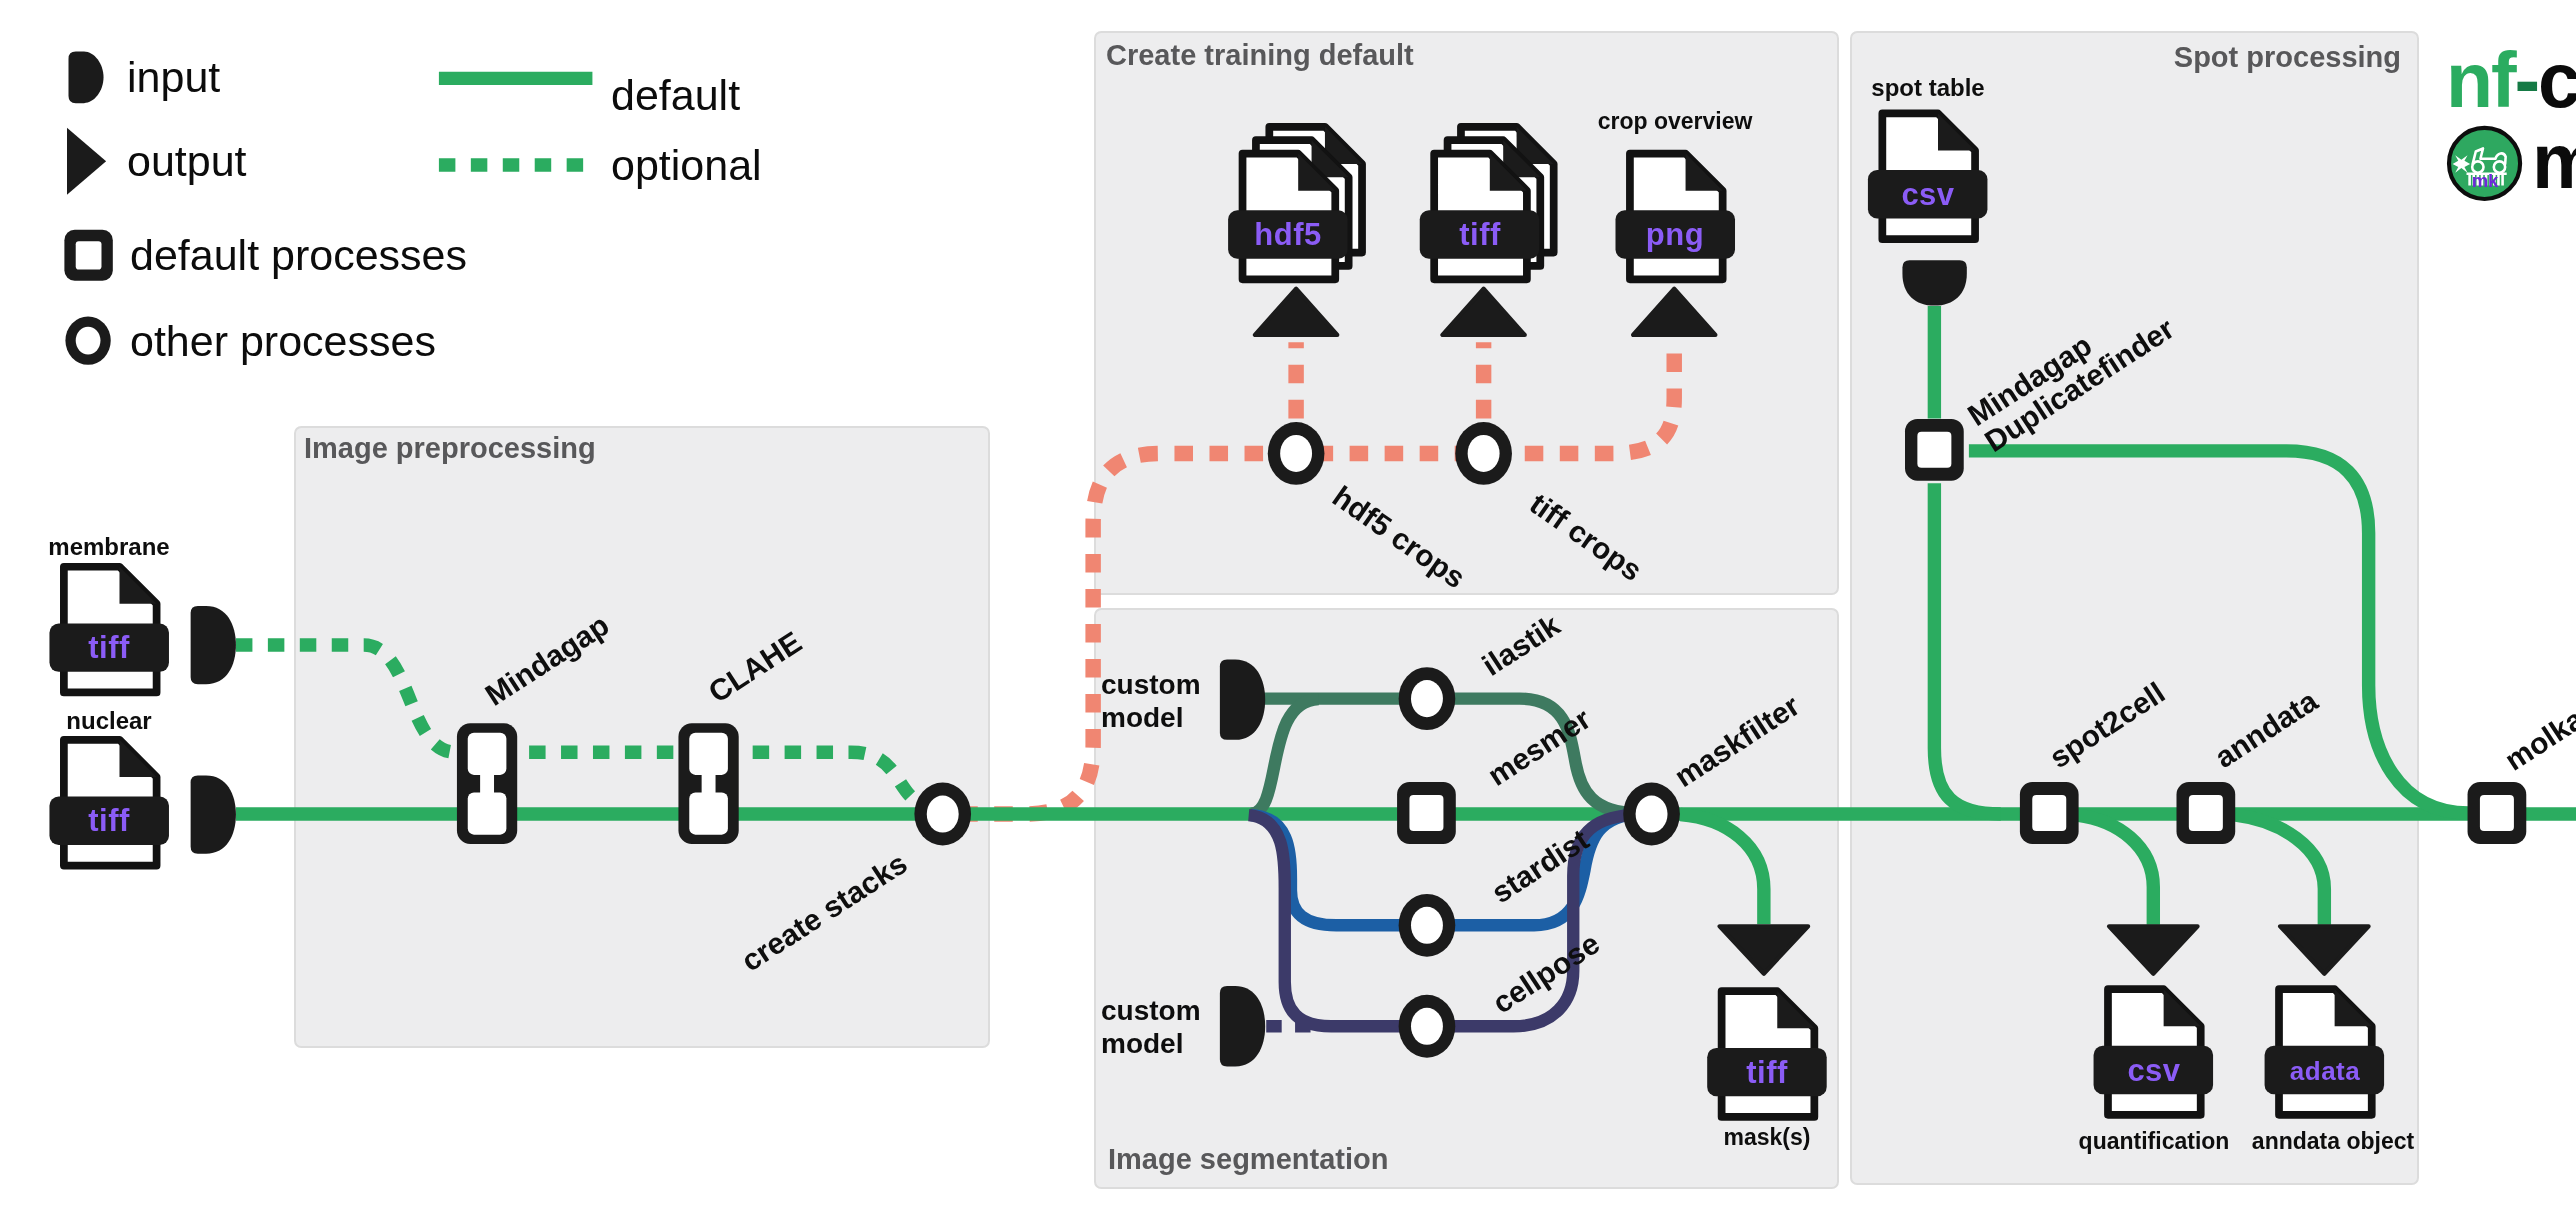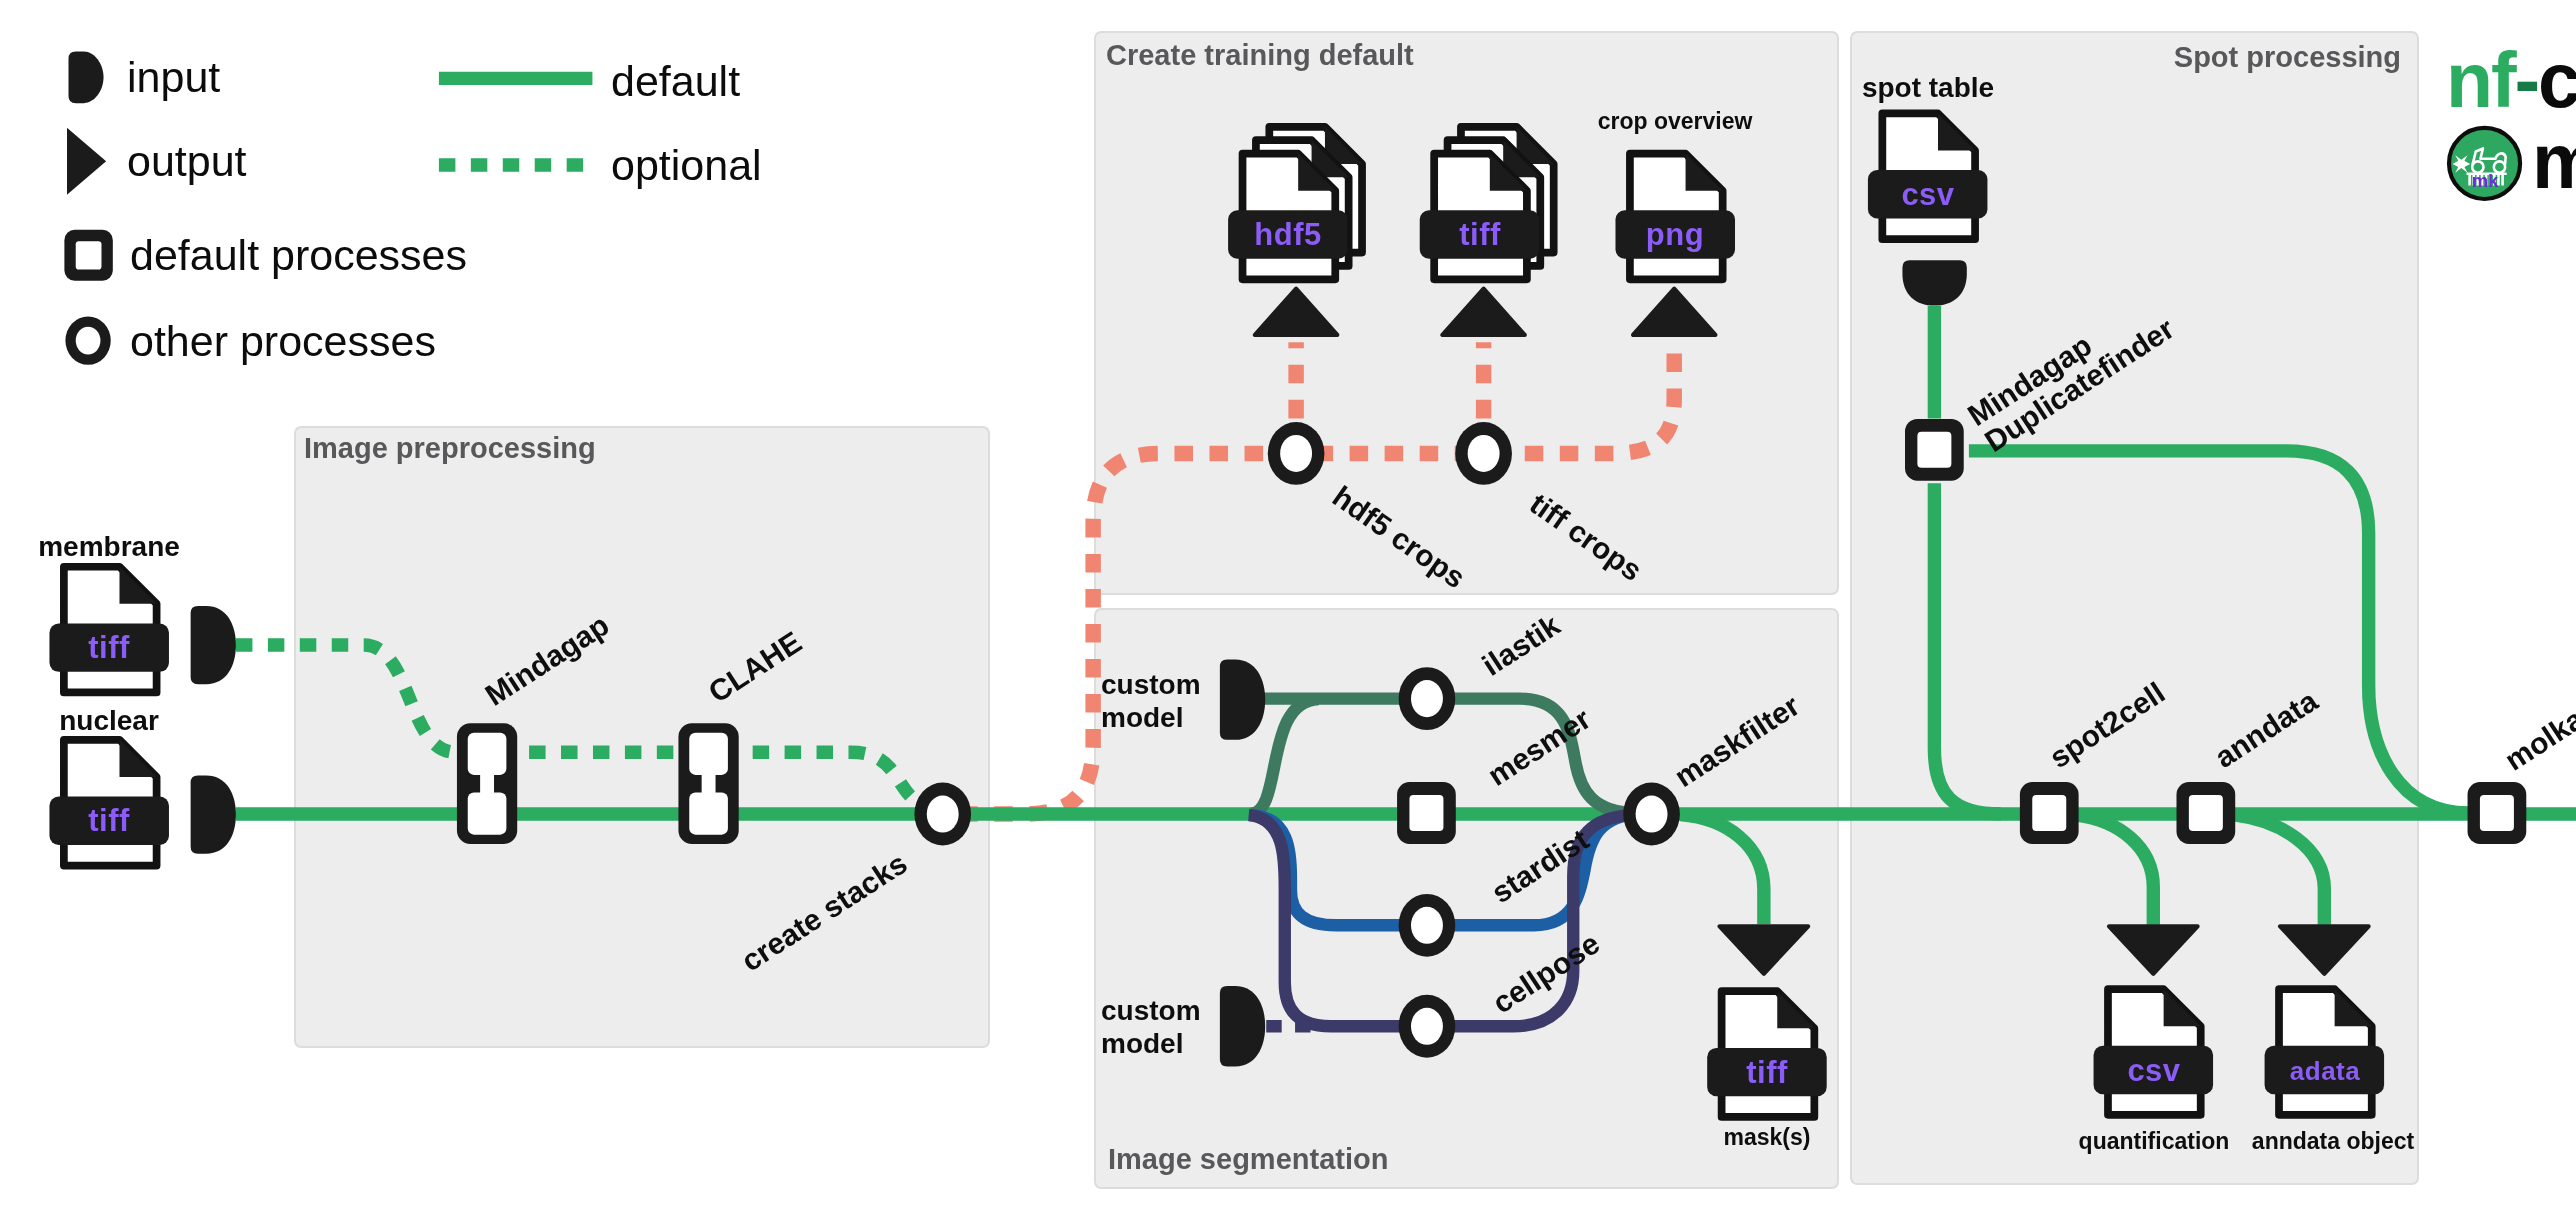--- a/index.html
+++ b/index.html
@@ -4,21 +4,21 @@
 <style>
   html,body{margin:0;padding:0;background:#fff;}
   body{font-family:"Liberation Sans",sans-serif;}
   #canvas{position:relative;width:2891px;height:1218px;background:#fff;overflow:hidden;}
   .box{position:absolute;background:#ededee;border:2.6px solid #dcdcdc;border-radius:7.2px;box-sizing:border-box;}
   .title{position:absolute;font-weight:700;font-size:29px;color:#58585a;letter-spacing:0;}
   .lbl{position:absolute;font-weight:700;font-size:30px;color:#0e0e0e;white-space:pre-line;line-height:1.04;
        transform:translate(-50%,-50%) rotate(-33deg);text-align:left;}
   .lbl.r35{transform:translate(-50%,-50%) rotate(35deg);}
   .lbl.h{transform:translate(-50%,-50%);text-align:center;}
-  .lbl.small{font-size:28px;}
+  .lbl.small{font-size:24px;}
   .lbl.tiny{font-size:23px;}
   .lbl.tl{transform:none;font-size:28px;line-height:1.18;}
   .legendlbl{position:absolute;font-weight:400;font-size:43px;color:#0c0c0c;transform:translateY(-50%);}
   .bandtext{position:absolute;font-weight:700;font-size:31px;color:#8b5cf6;transform:translate(-50%,-50%);letter-spacing:0.5px;}
   .bandtext.smallband{font-size:26px;}
   svg{position:absolute;left:0;top:0;}
   .ln{fill:none;}
   .ink{fill:#1b1b1b;}
   .st-green{stroke:var(--green);}
   .st-salmon{stroke:var(--salmon);}
@@ -170,21 +170,21 @@
 
   <div class="title" style="left:304px;top:432px;">Image preprocessing</div>
   <div class="title" style="left:1106px;top:39px;">Create training default</div>
   <div class="title" style="left:1108px;top:1143px;">Image segmentation</div>
   <div class="title" style="left:1906px;top:41px;width:495px;text-align:right;">Spot processing</div>
 
   <div class="legendlbl" style="left:127px;top:77px;">input</div>
   <div class="legendlbl" style="left:127px;top:161px;">output</div>
   <div class="legendlbl" style="left:130px;top:341px;">other processes</div>
   <div class="legendlbl" style="left:130px;top:255px;">default processes</div>
-  <div class="legendlbl" style="left:611px;top:81px;text-align:right;">default</div>
+  <div class="legendlbl" style="left:611px;top:95px;text-align:right;">default</div>
   <div class="legendlbl" style="left:611px;top:165px;">optional</div>
 
   <div class="lbl" style="left:547px;top:660px;">Mindagap</div>
   <div class="lbl" style="left:755px;top:667px;">CLAHE</div>
   <div class="lbl" style="left:824px;top:912px;">create stacks</div>
   <div class="lbl r35" style="left:1399px;top:537px;">hdf5 crops</div>
   <div class="lbl r35" style="left:1586px;top:537px;">tiff crops</div>
   <div class="lbl" style="left:1521px;top:645px;">ilastik</div>
   <div class="lbl" style="left:1539px;top:747px;">mesmer</div>
   <div class="lbl" style="left:1540px;top:866px;">stardist</div>

